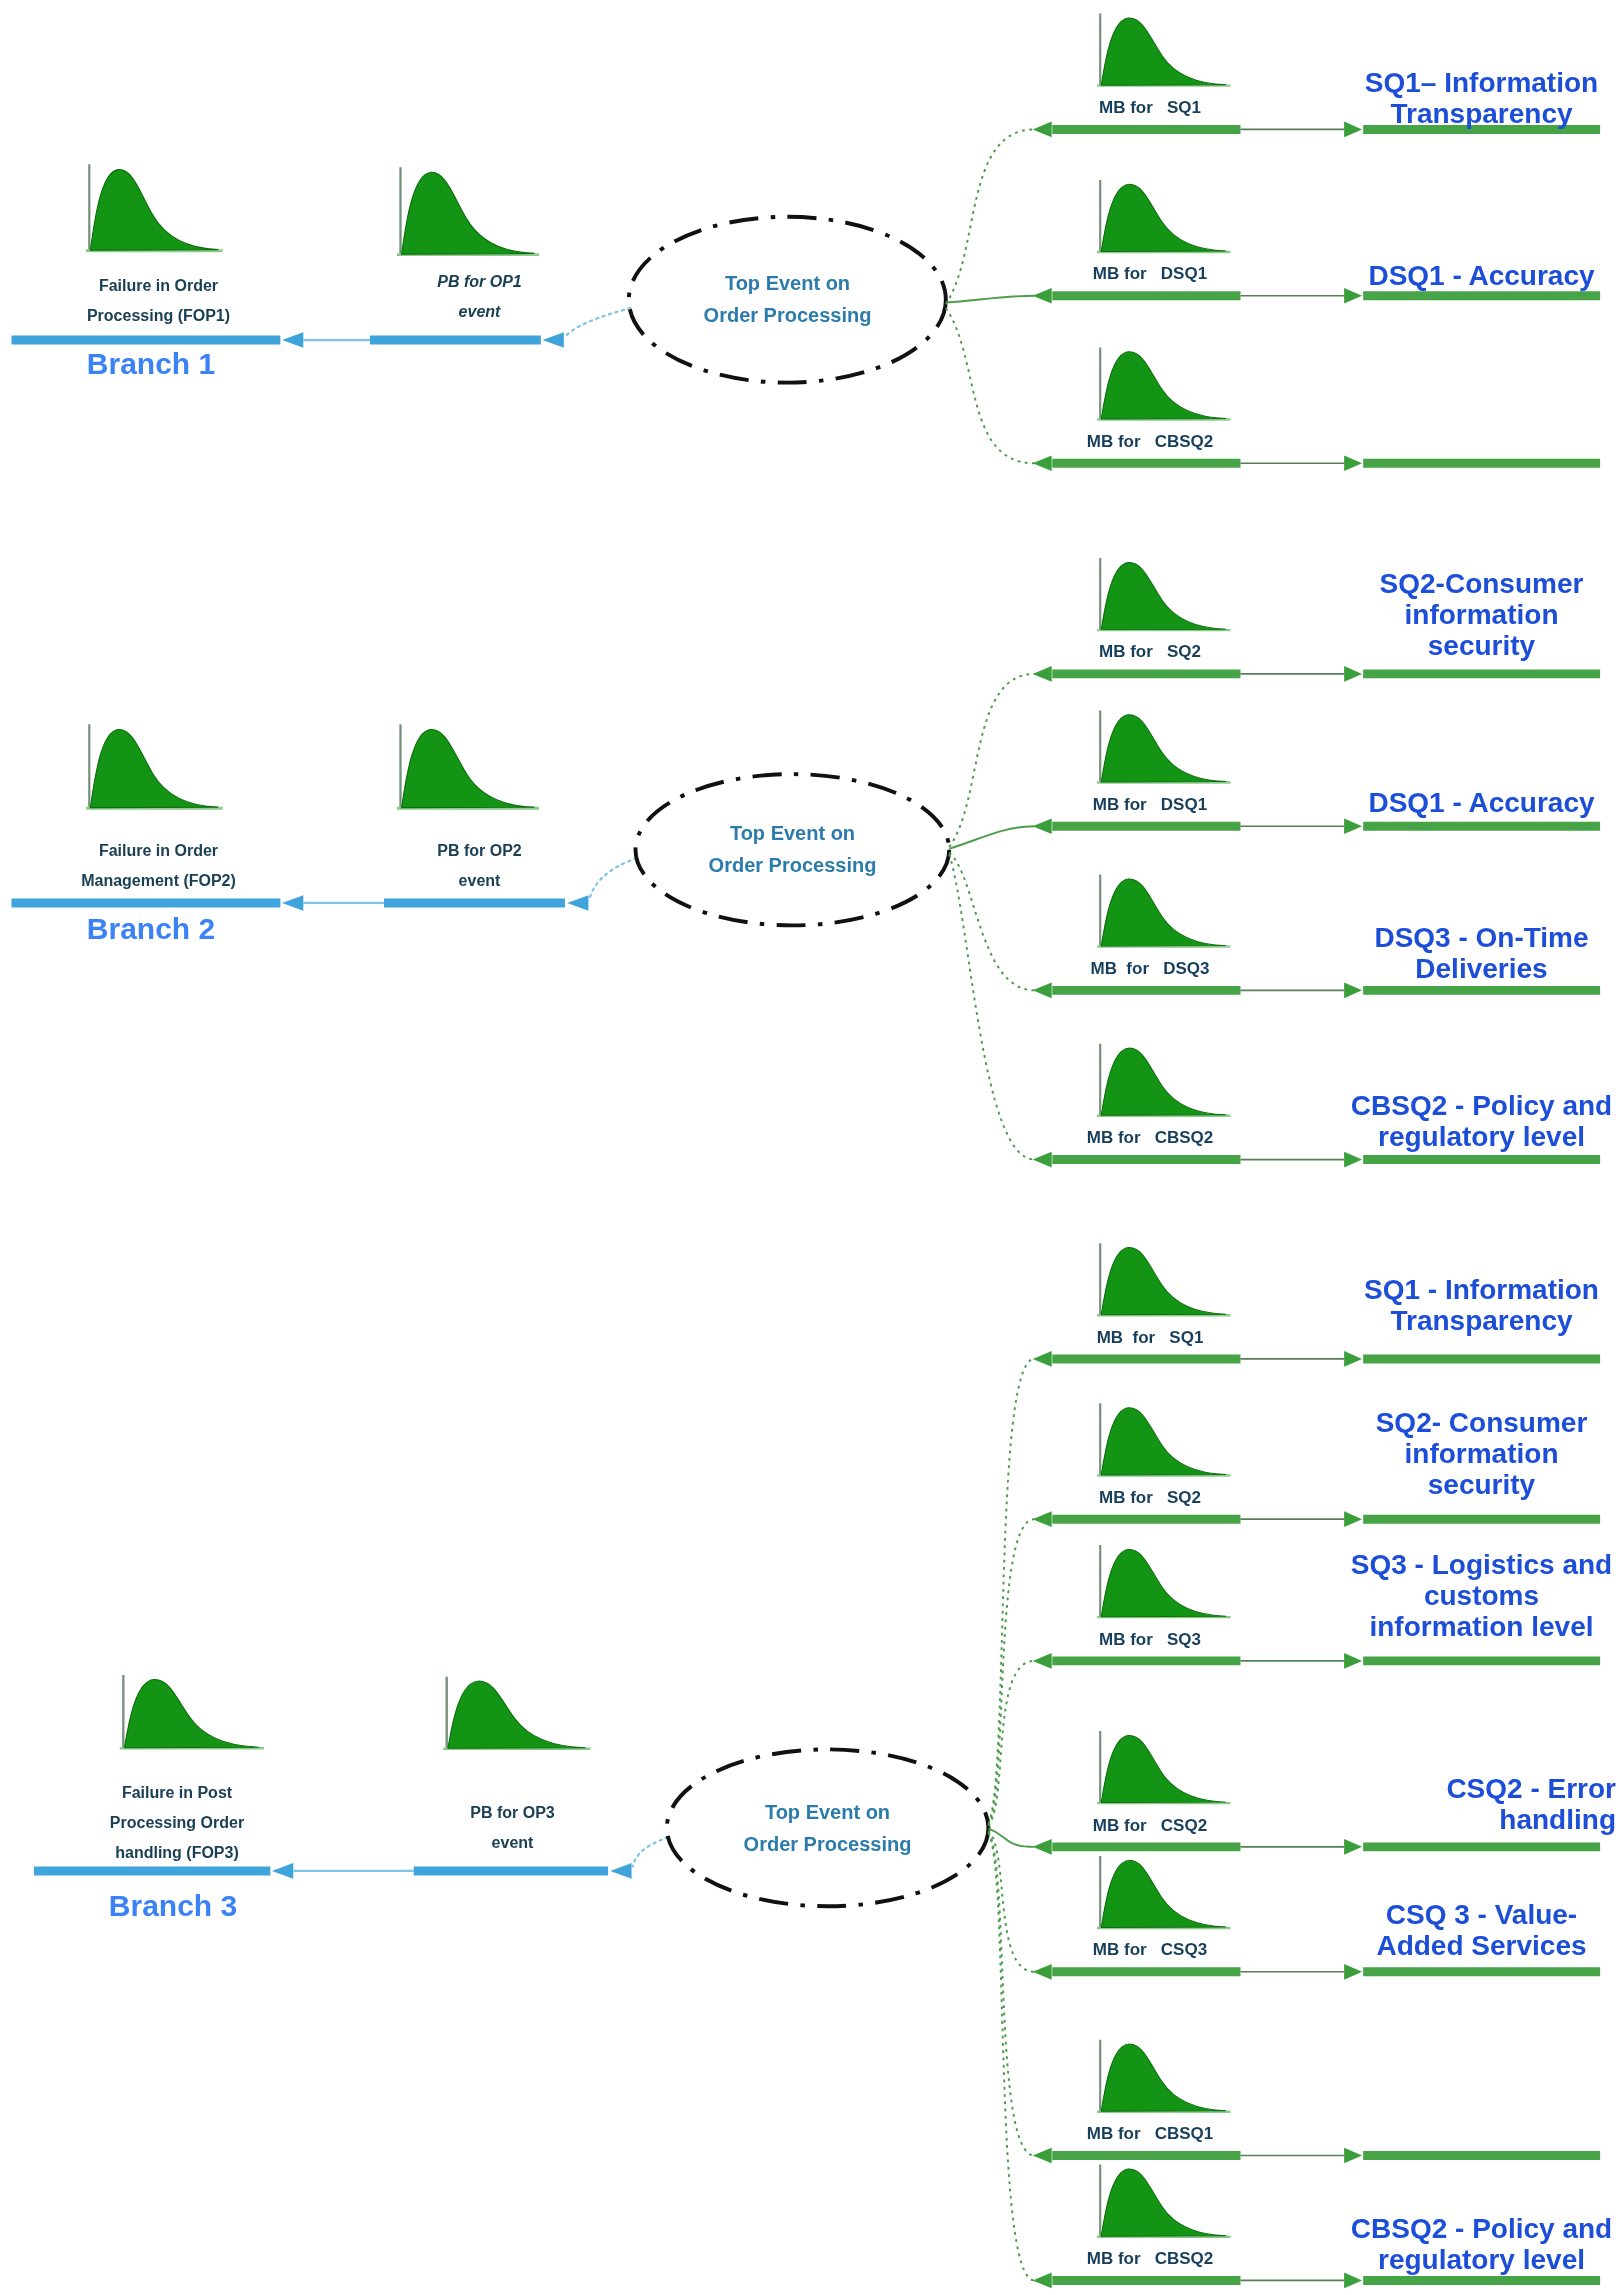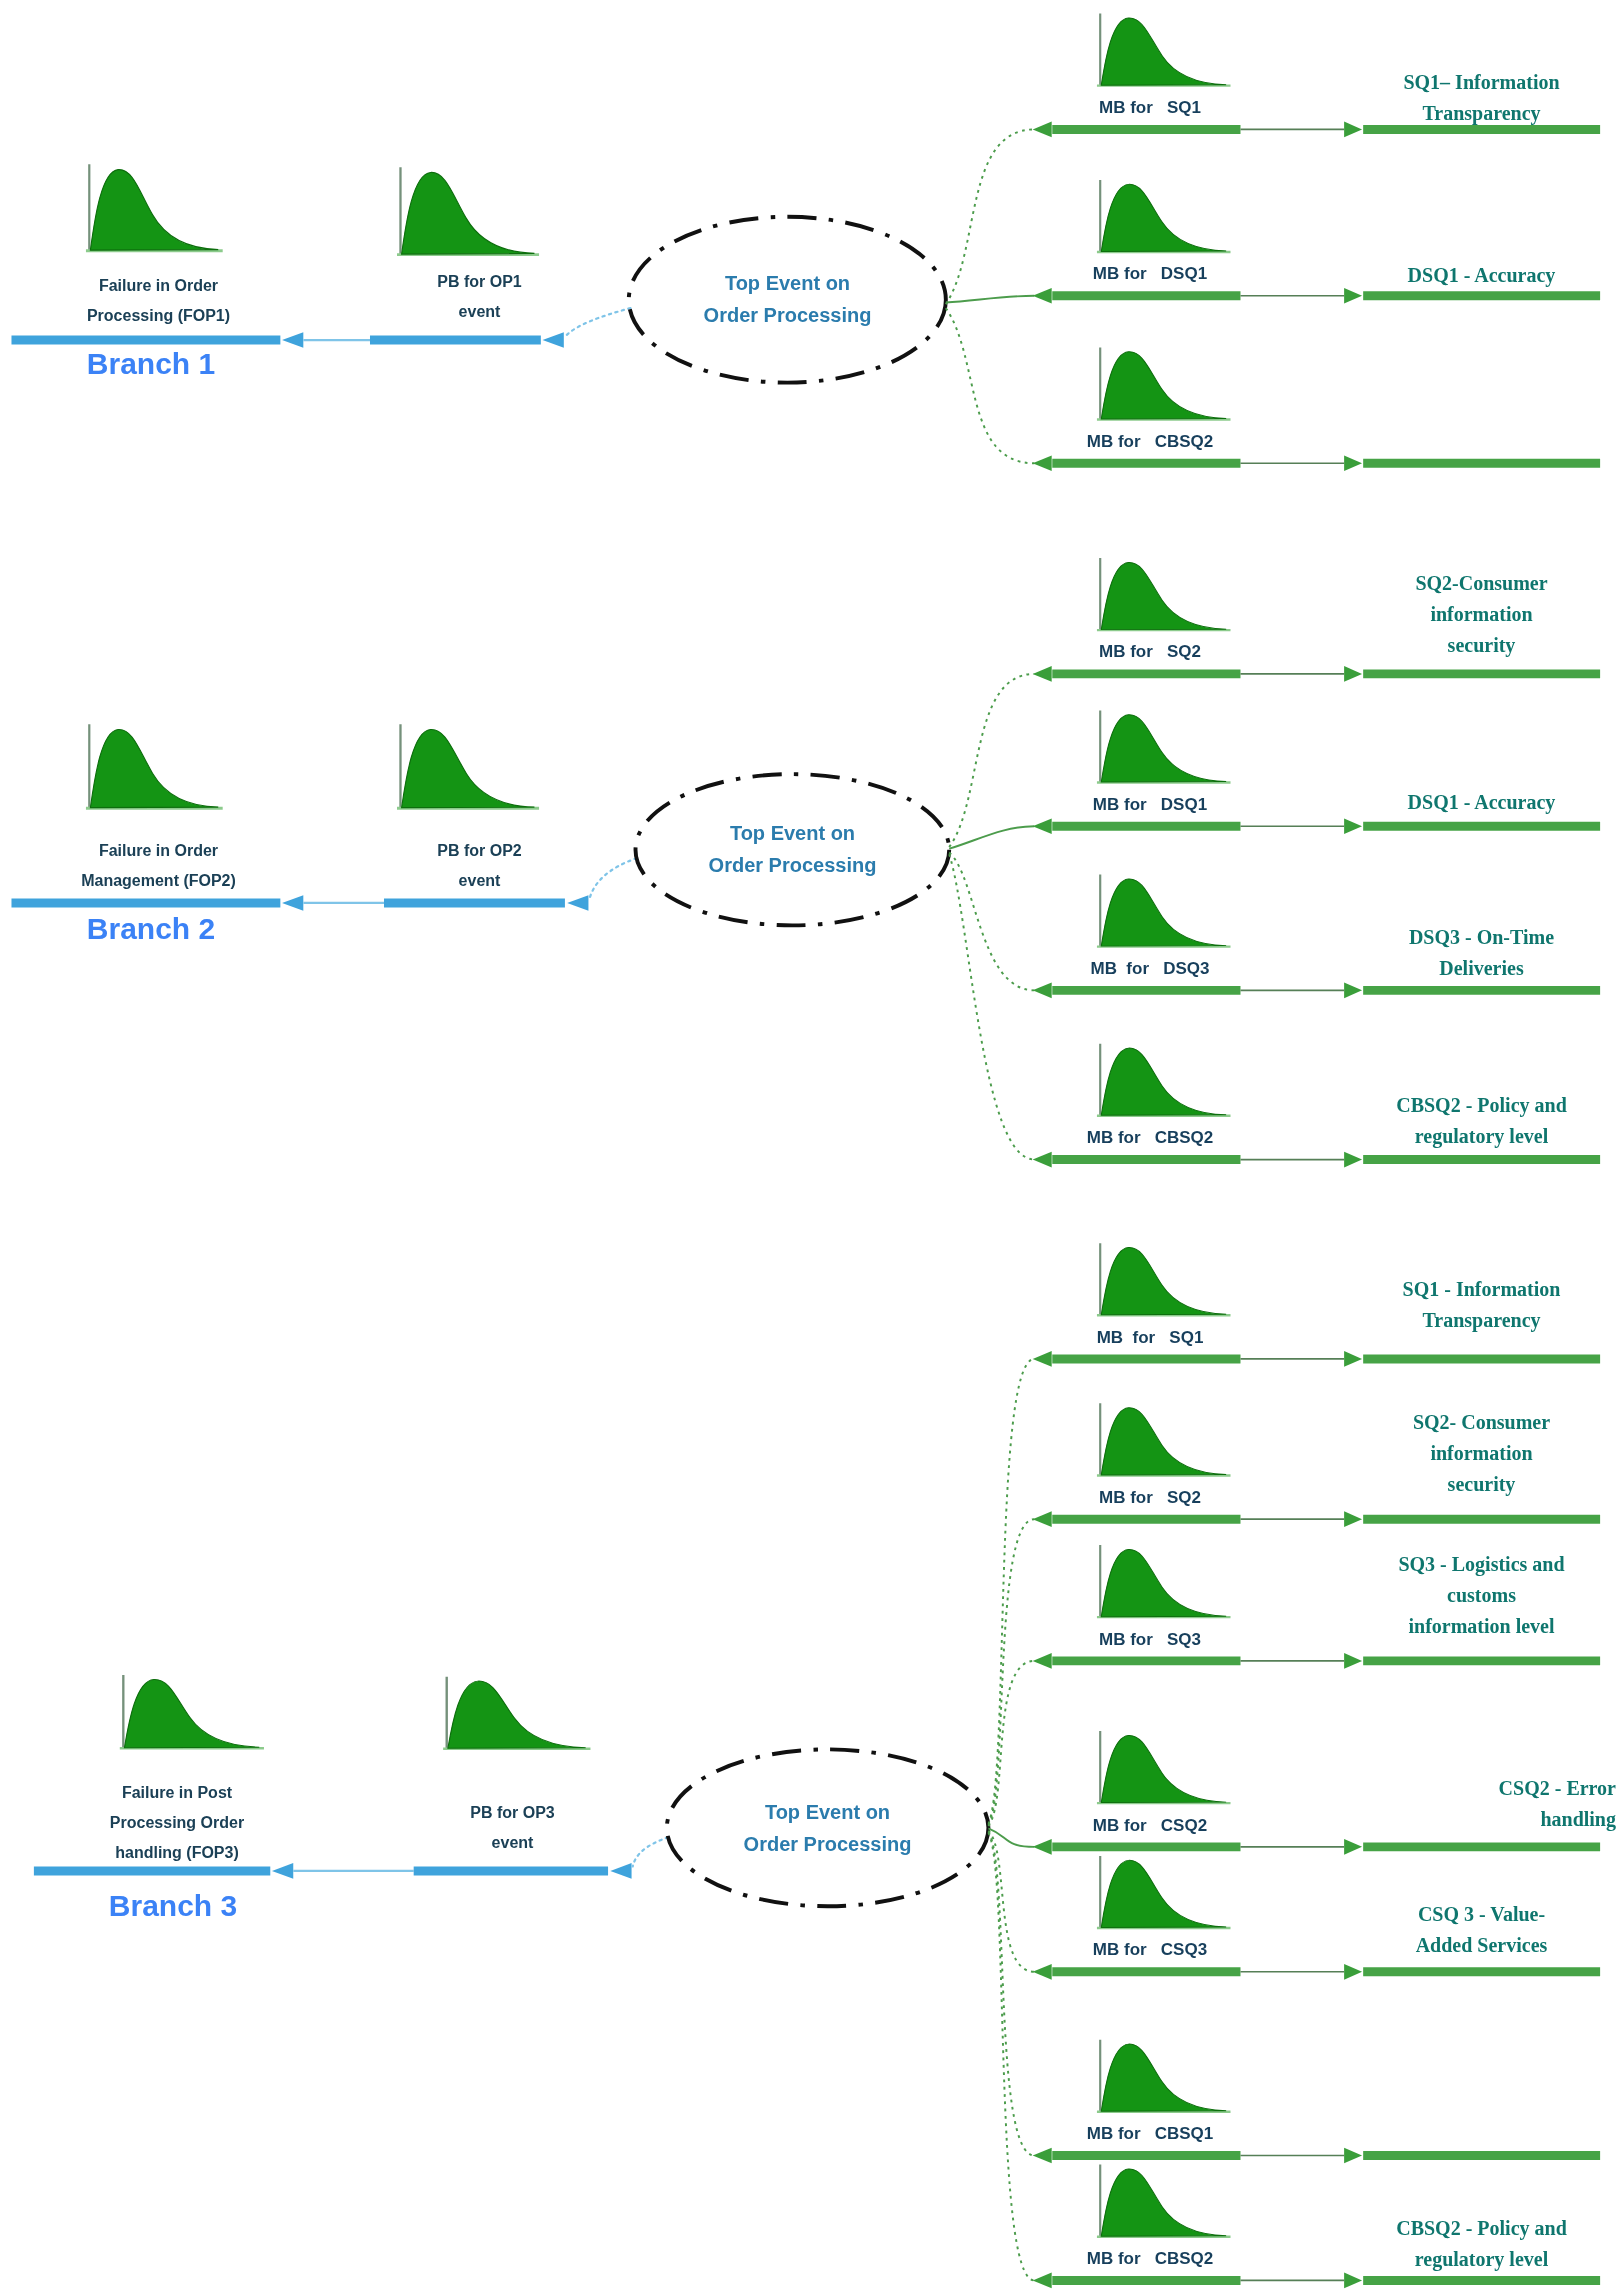--- a/index.html
+++ b/index.html
@@ -2,21 +2,21 @@
 <html style="font-size:9px"><head>
 <meta charset="utf-8">
 <style>
   html,body{margin:0;padding:0;background:#ffffff;}
   .canvas{position:relative;width:1620px;height:2295px;background:#ffffff;overflow:hidden;
           font-family:"Liberation Sans",sans-serif;}
   svg.layer{position:absolute;left:0;top:0;width:1620px;height:2295px;}
   .txt{position:absolute;font-weight:bold;text-align:center;white-space:pre-line;color:#1b4056;}
   .node-label{font-size:16px;line-height:30px;}
   .mb-label{font-size:17px;line-height:25px;white-space:pre;color:#173f5c;}
-  .side-label{font-size:20px;line-height:31px;color:#0f766e;font-family:Liberation Serif, serif;}
+  .side-label{font-size:28px;line-height:31px;color:#1d4ed8;}
   .branch-label{font-size:30px;line-height:32.5px;color:#3b82f6;}
   .ellipse-label{font-size:20px;line-height:32px;color:#2b7cad;}
 </style>
 </head>
 <body>
 
 <div class="canvas">
 
   <svg class="layer" viewBox="0 0 2891 4097" xmlns="http://www.w3.org/2000/svg">
     <defs>
@@ -191,21 +191,21 @@
       <line x1="1878" y1="4071" x2="2214" y2="4071" stroke="#46a346" stroke-width="16"></line>
       <line x1="2214" y1="4071" x2="2399" y2="4071" stroke="#567f57" stroke-width="3"></line>
       <polygon points="2431,4071 2399,4057 2399,4085" fill="#3a9e3a"></polygon>
       <line x1="2433" y1="4071" x2="2856" y2="4071" stroke="#46a346" stroke-width="16"></line>
     </g>
   </svg>
 
   <div class="txt node-label" style="left:34px;top:271px;width:249px;">Failure in Order
 Processing (FOP1)</div>
   <div class="txt branch-label" style="left:56px;top:348px;width:190px;">Branch 1</div>
-  <div class="txt node-label" style="left:370px;top:267px;width:219px;">PB for OP1
+  <div class="txt node-label" style="left:370px;top:267px;width:219px;font-style:italic;">PB for OP1
 event</div>
   <div class="txt ellipse-label" style="left:653px;top:267px;width:269px;">Top Event on
 Order Processing</div>
   <div class="txt mb-label" style="left:1052px;top:95px;width:196px;">MB for   SQ1</div>
   <div class="txt side-label" style="left:1347px;top:67px;width:269px;">SQ1– Information
 Transparency</div>
   <div class="txt mb-label" style="left:1052px;top:261px;width:196px;">MB for   DSQ1</div>
   <div class="txt side-label" style="left:1347px;top:260px;width:269px;">DSQ1 - Accuracy</div>
   <div class="txt mb-label" style="left:1052px;top:429px;width:196px;">MB for   CBSQ2</div>
 

